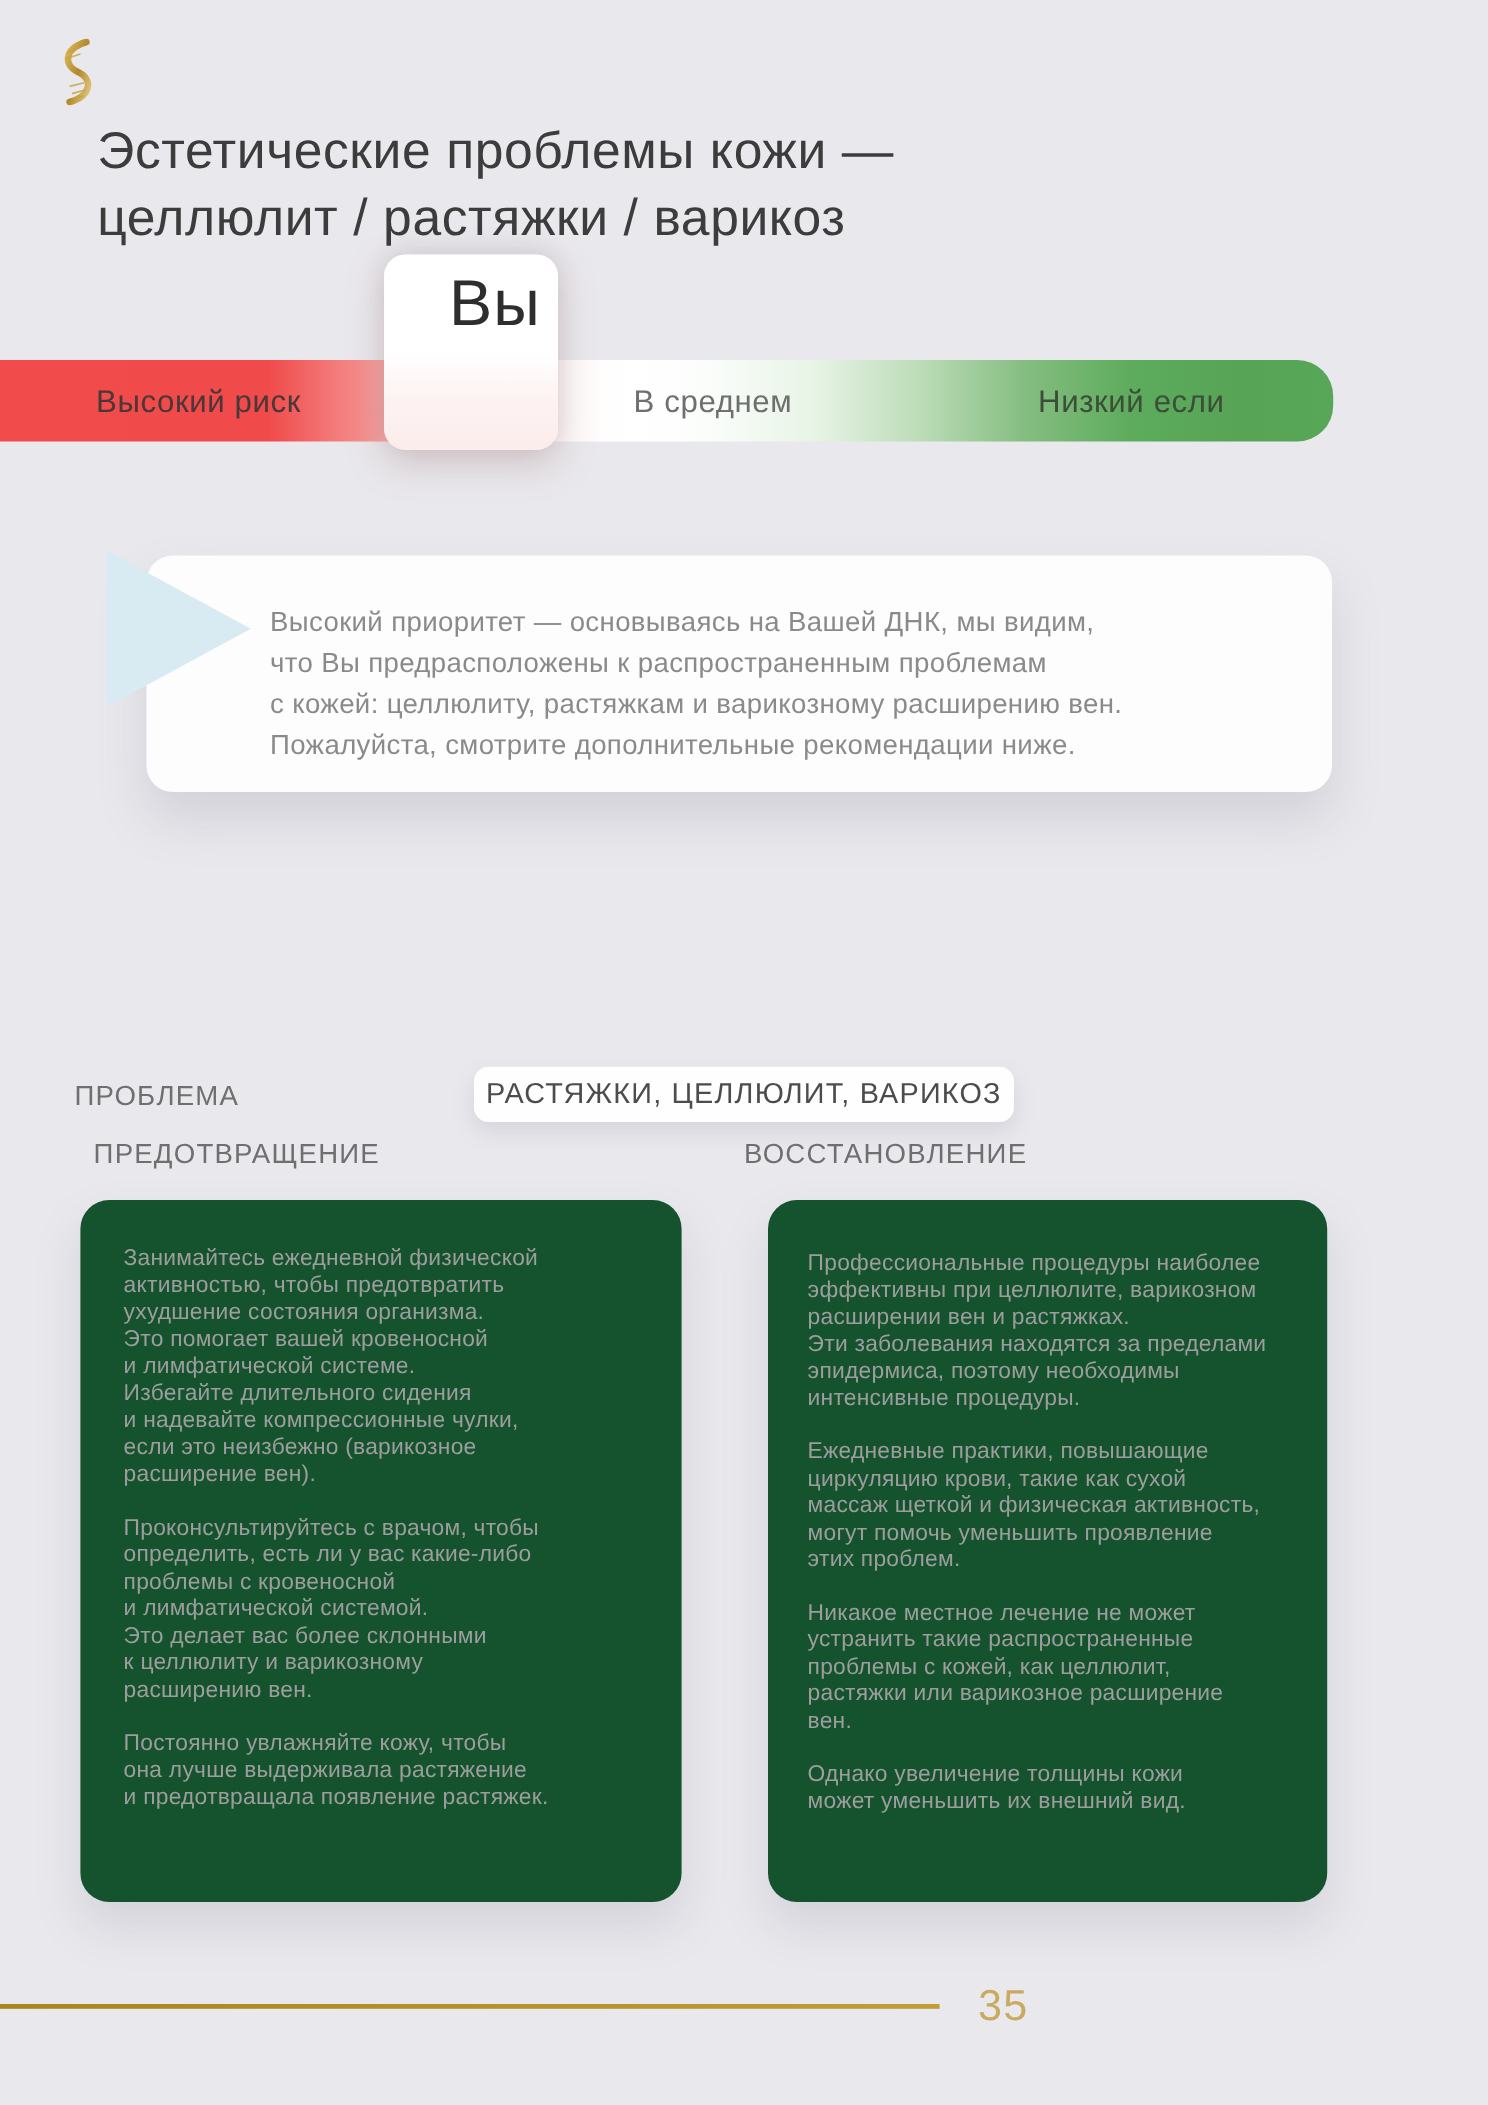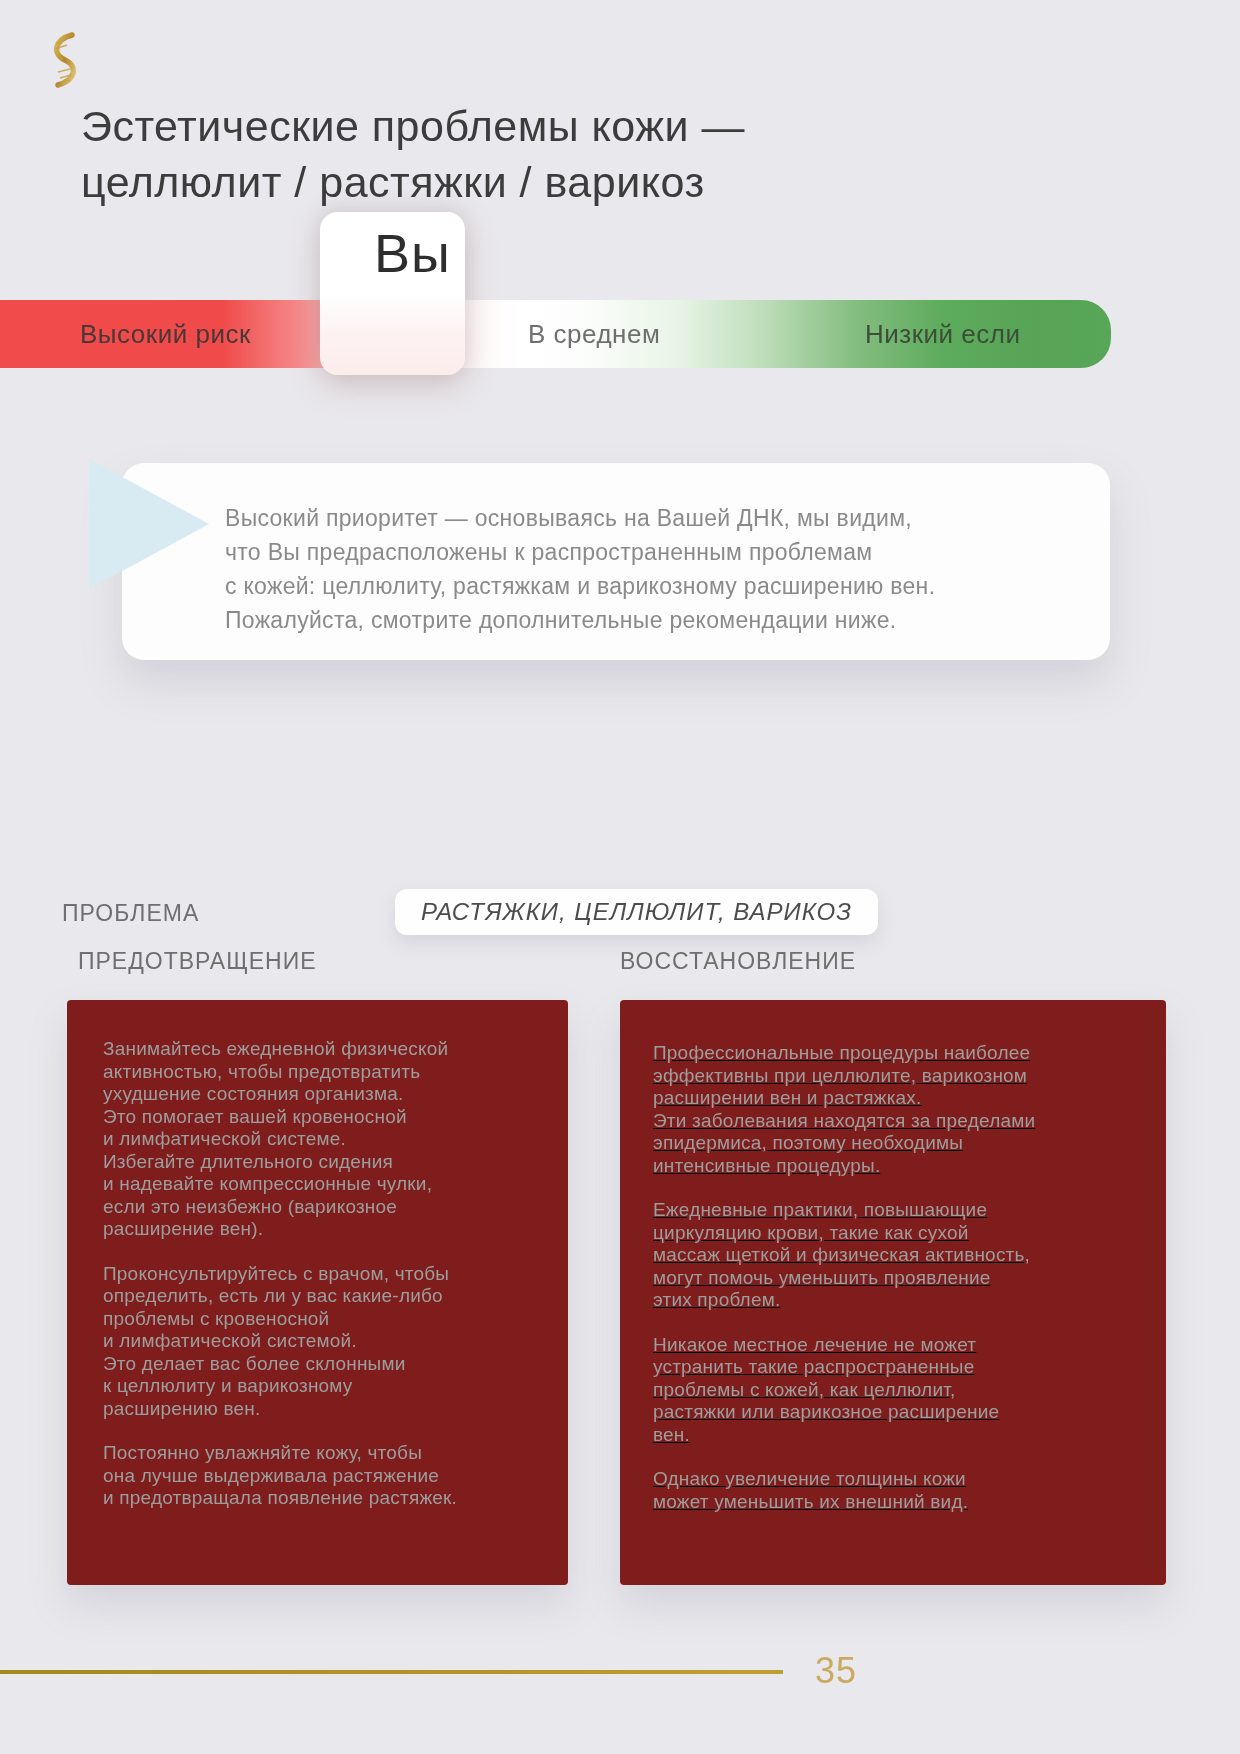--- a/index.html
+++ b/index.html
@@ -65,38 +65,38 @@
     font-size:45px;font-weight:300;color:#3c3c3c;letter-spacing:0.5px;
   }
   .problem-label{
     position:absolute;left:62px;top:900px;
     font-size:23px;color:#6f6f6f;letter-spacing:1px;font-weight:400;
   }
   .problem-badge{
     position:absolute;left:395px;top:889px;height:46px;
     background:#fefefe;border-radius:12px;
     box-shadow:0 8px 18px rgba(130,130,155,0.18);
-    display:flex;align-items:center;padding:0 26px;font-style:italic;
+    display:flex;align-items:center;padding:0 10px;
   }
   .problem-badge span{font-size:24px;color:#4c4c4c;letter-spacing:1px;}
   .col-label{
     position:absolute;top:948px;
     font-size:23px;color:#6f6f6f;letter-spacing:1px;font-weight:400;
   }
   .col-label.prevention{left:78px;}
   .col-label.recovery{left:620px;}
   
   .body-card{
     position:absolute;top:1000px;height:585px;
-    background:#7f1d1d;border-radius:4px;
+    background:#14532d;border-radius:24px;
     box-shadow:0 20px 38px rgba(130,130,155,0.20);
     box-sizing:border-box;
   }
   .body-card.left{left:67px;width:501px;padding:38px 20px 0 36px;}
-  .body-card.right{left:620px;width:546px;padding:42px 20px 0 33px;text-decoration:underline;}
+  .body-card.right{left:640px;width:466px;padding:42px 20px 0 33px;}
   .body-card p{
     margin:0 0 22px 0;
     font-size:19px;line-height:22.5px;color:#9d9d9d;
     letter-spacing:0.2px;white-space:pre-line;
   }
   
   .footer-line{
     position:absolute;left:0;top:1670px;width:783px;height:4px;
     background:linear-gradient(90deg,#a8861f,#c19d33);
   }

